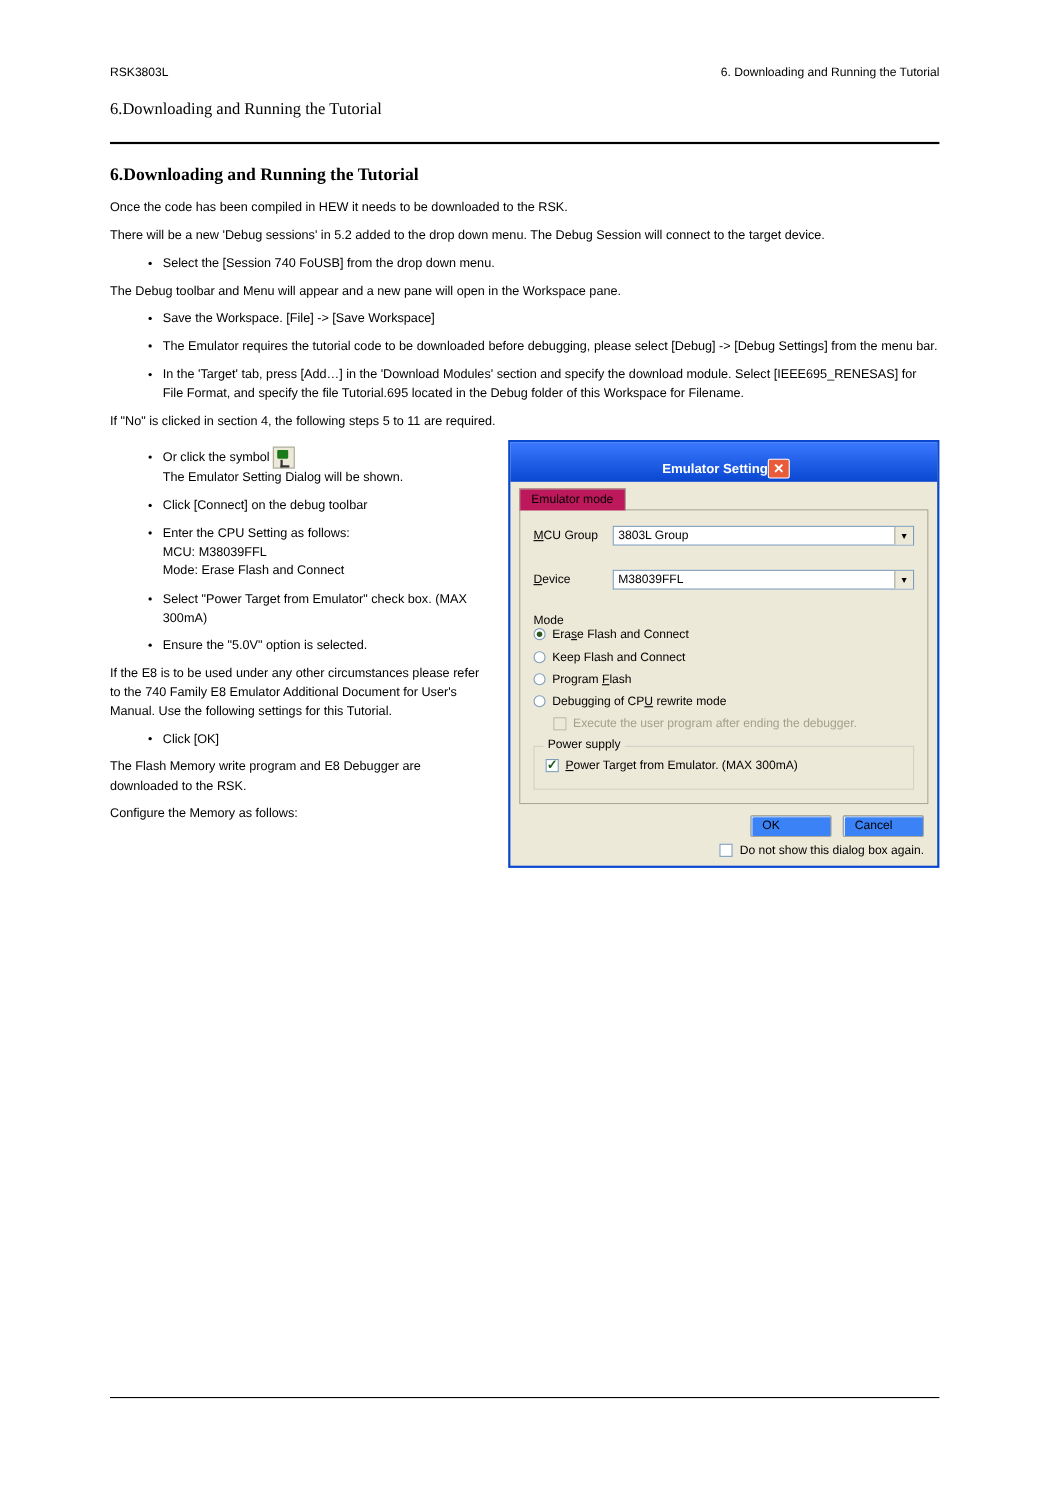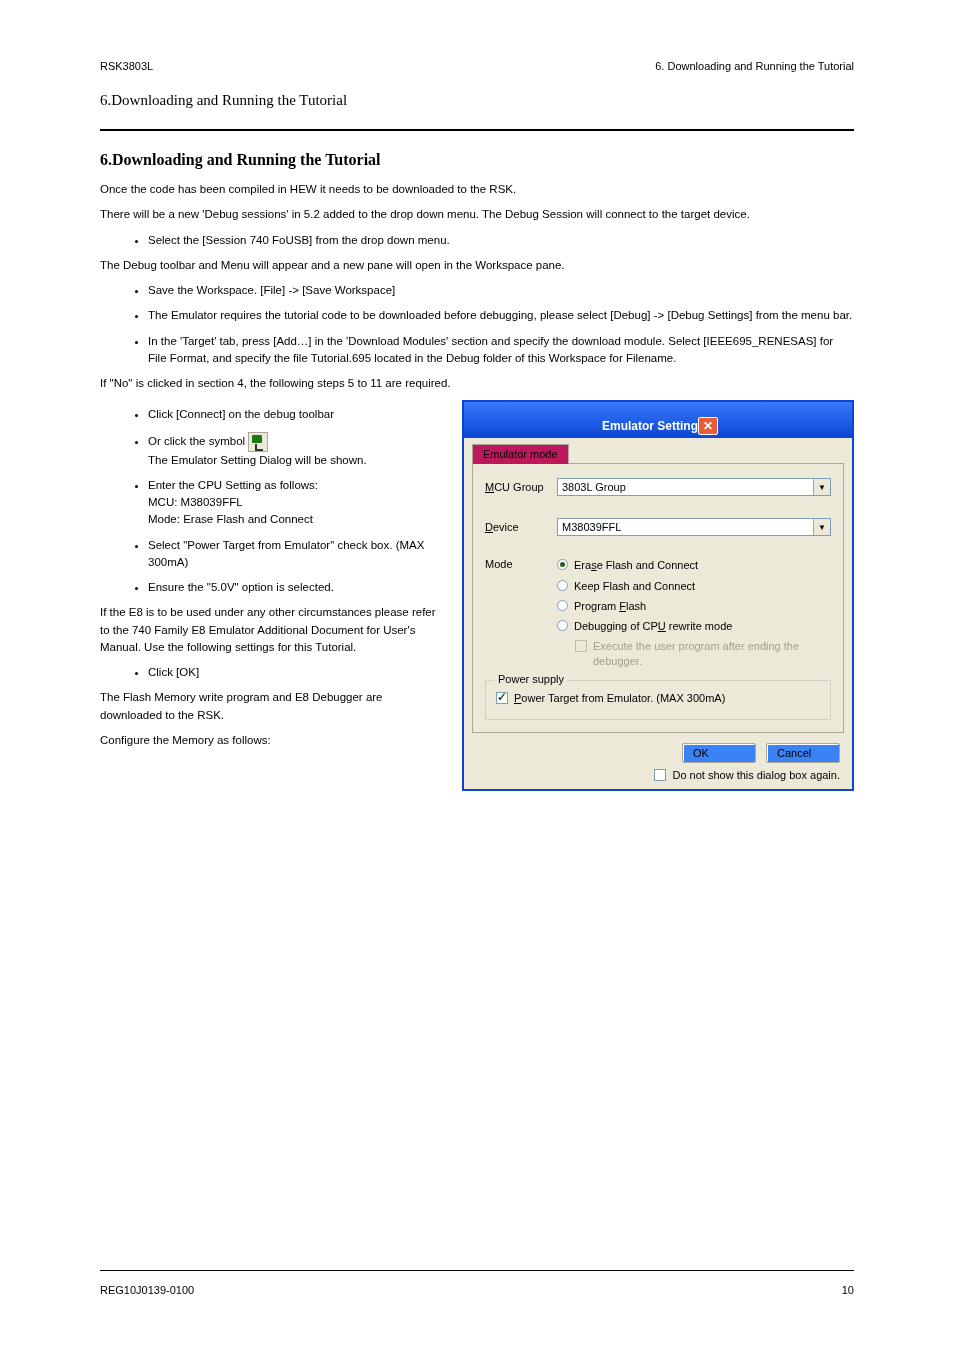--- a/index.html
+++ b/index.html
@@ -160,21 +160,21 @@
   }
   .select-btn {
     width: 17px;
     background: #ece9d8;
     border-left: 1px solid #aca899;
     display: flex;
     align-items: center;
     justify-content: center;
     font-size: 8px;
   }
-  .mode-row { display: flex; align-items: flex-start; margin-top: 4px; }
+  .mode-row { display: flex; align-items: flex-start; margin-top: 4px; flex-direction: column; }
   .mode-opts { flex: 1; }
   .radio, .chk {
     display: flex;
     align-items: flex-start;
     margin-bottom: 6px;
     gap: 6px;
     line-height: 1.3;
   }
   .radio .ctrl {
     flex: 0 0 auto;
@@ -300,28 +300,28 @@
     <li>The Emulator requires the tutorial code to be downloaded before debugging, please select [Debug] -&gt; [Debug Settings]  from the menu bar.</li>
     <li>
       <span>In the </span><span>'Target'</span><span> tab, press [Add…] in the </span><span>'Download Modules'</span><span> section and specify the download module. Select [IEEE695_RENESAS] for File Format, and specify the file Tutorial.695 located in the Debug folder of this Workspace for Filename.</span>
     </li>
   </ul>
   <p class="body"> If "No" is clicked in section 4, the following steps 5 to 11 are required.</p>
 
   <div class="two-col">
     <div class="col-text">
       <ul class="bul">
-        <li>Click [Connect] on the debug toolbar </li>
-      </ul>
-      <ul class="bul">
         <li>
           <span>Or click the symbol </span>
           <span class="icon-green"></span><br>
           <span>    The Emulator Setting Dialog will be shown.</span>
         </li>
+      </ul>
+      <ul class="bul">
+        <li>Click [Connect] on the debug toolbar </li>
       </ul>
       <ul class="bul">
         <li>
           <span>Enter the CPU Setting as follows:</span><br>
           <span>MCU: M38039FFL</span><br>
           <span>Mode: Erase Flash and Connect</span>
         </li>
       </ul>
       <ul class="bul">
         <li>Select "Power Target from Emulator" check box. (MAX 300mA)</li>
@@ -406,17 +406,13 @@
           <div class="footer-chk">
             <span class="cbox" style="width:12px;height:12px;border:1px solid #7f9db9;background:#fff;display:inline-block;"></span>
             <span>Do not show this dialog box again.</span>
           </div>
         </div>
       </div>
     </div>
   </div>
 
   <hr class="divider-page-bottom">
-  <div class="page-foot">
-    <span>REG10J0139-0100</span>
-    <span>10</span>
-  </div>
 </div>
 
 </body></html>

